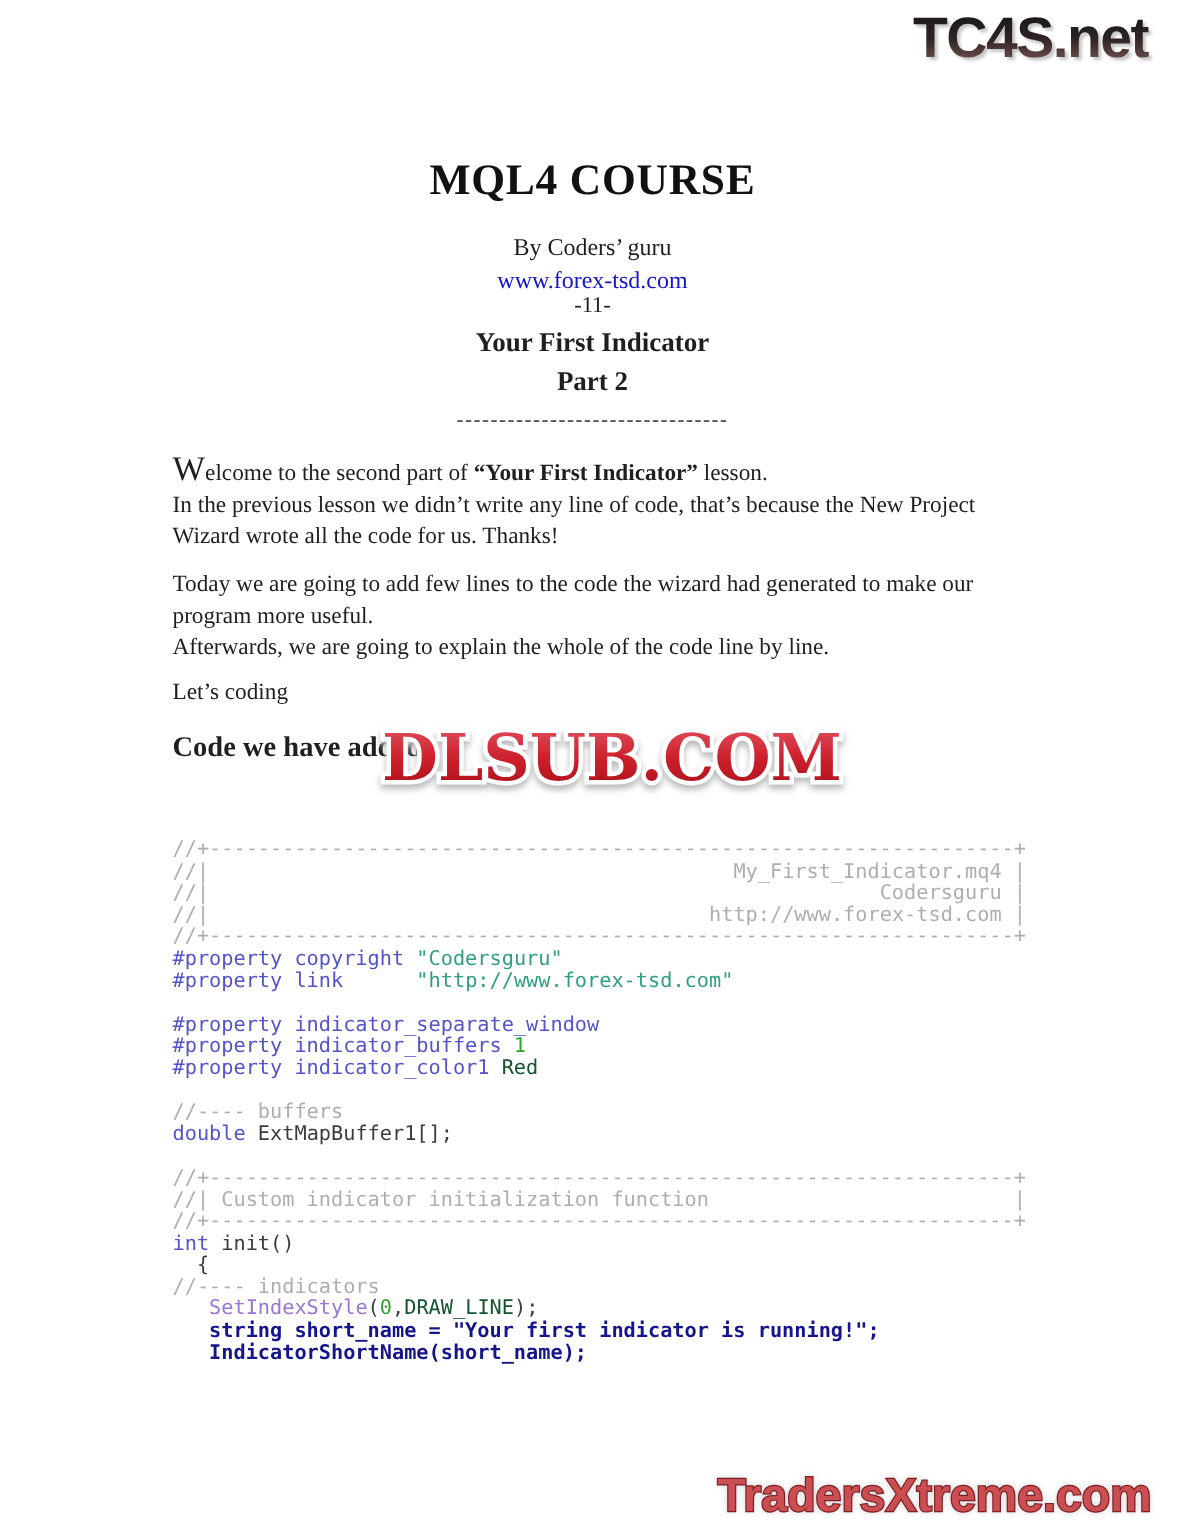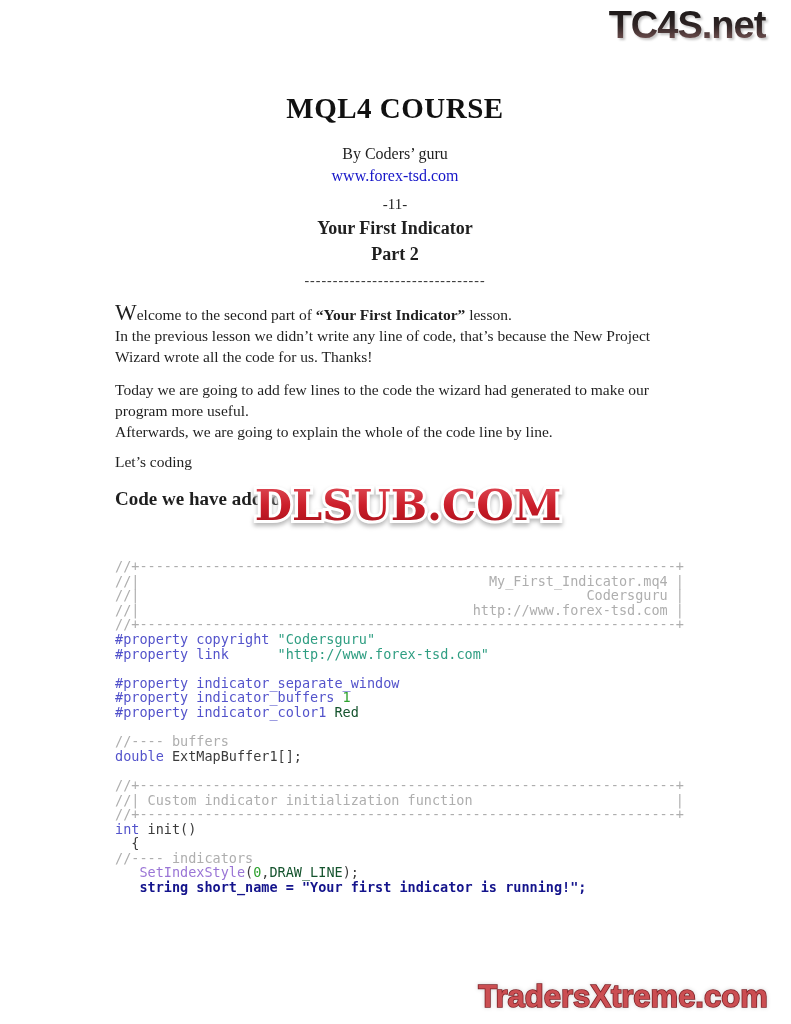--- a/index.html
+++ b/index.html
@@ -6,21 +6,21 @@
   .page{position:relative;width:791px;height:1024px;background:#ffffff;overflow:hidden;
         font-family:"Liberation Serif", serif;color:#1f1f1f;}
 
   
   .wm-top{position:absolute;top:0px;right:6px;filter:drop-shadow(2px 2px 1px #c6c6c6);}
   .wm-center{position:absolute;top:476px;left:240px;filter:drop-shadow(0px 3px 2px #b9b9b9);}
   .wm-bottom{position:absolute;top:976px;left:458px;filter:drop-shadow(0px 0px 2px #d6d6d6);}
 
   
   .header{position:absolute;top:92px;left:115px;width:560px;text-align:center;}
-  .title{font-size:29px;font-weight:bold;letter-spacing:0.5px;color:#111;}
+  .title{font-size:29px;font-weight:bold;letter-spacing:0.5px;color:#111;margin-top:12px;}
   .byline{font-size:16px;margin-top:20px;}
   .site-link{display:inline-block;font-size:16px;margin-top:4px;color:#1515c8;
              cursor:pointer;}
   .lesson{position:absolute;top:196px;left:115px;width:560px;text-align:center;}
   .lesson-num{font-size:15px;}
   .lesson-title{font-size:18px;font-weight:bold;margin-top:5px;}
   .lesson-part{font-size:18px;font-weight:bold;margin-top:5px;}
   .lesson-sep{font-size:14px;color:#3a3a3a;margin-top:8px;letter-spacing:1px;}
 
   
@@ -107,20 +107,21 @@
       <div class="code-line"><span class="c-kw">double</span><span class="c-k"> ExtMapBuffer1[];</span></div>
       <div class="code-line"></div>
       <div class="code-line"><span class="c-cm">//+------------------------------------------------------------------+</span></div>
       <div class="code-line"><span class="c-cm">//| Custom indicator initialization function</span><span class="c-cm rt">|</span></div>
       <div class="code-line"><span class="c-cm">//+------------------------------------------------------------------+</span></div>
       <div class="code-line"><span class="c-kw">int</span><span class="c-k"> init()</span></div>
       <div class="code-line"><span class="c-k">  {</span></div>
       <div class="code-line"><span class="c-cm">//---- indicators</span></div>
       <div class="code-line"><span class="c-k">   </span><span class="c-fn">SetIndexStyle</span><span class="c-k">(</span><span class="c-num">0</span><span class="c-k">,</span><span class="c-gray">DRAW_LINE</span><span class="c-k">);</span></div>
       <div class="code-line"><span class="c-add">   string short_name = "Your first indicator is running!";</span></div>
+      <div class="code-line"><span class="c-add">   IndicatorShortName(short_name);</span></div>
     </div>
 
   <div class="wm-center">
     <svg width="336" height="58" xmlns="http://www.w3.org/2000/svg">
       <defs>
         <linearGradient id="redgrad" x1="0" y1="0" x2="0" y2="1">
           <stop offset="0" stop-color="#e25560"></stop>
           <stop offset="0.5" stop-color="#cc1f2b"></stop>
           <stop offset="1" stop-color="#a60e18"></stop>
         </linearGradient>

